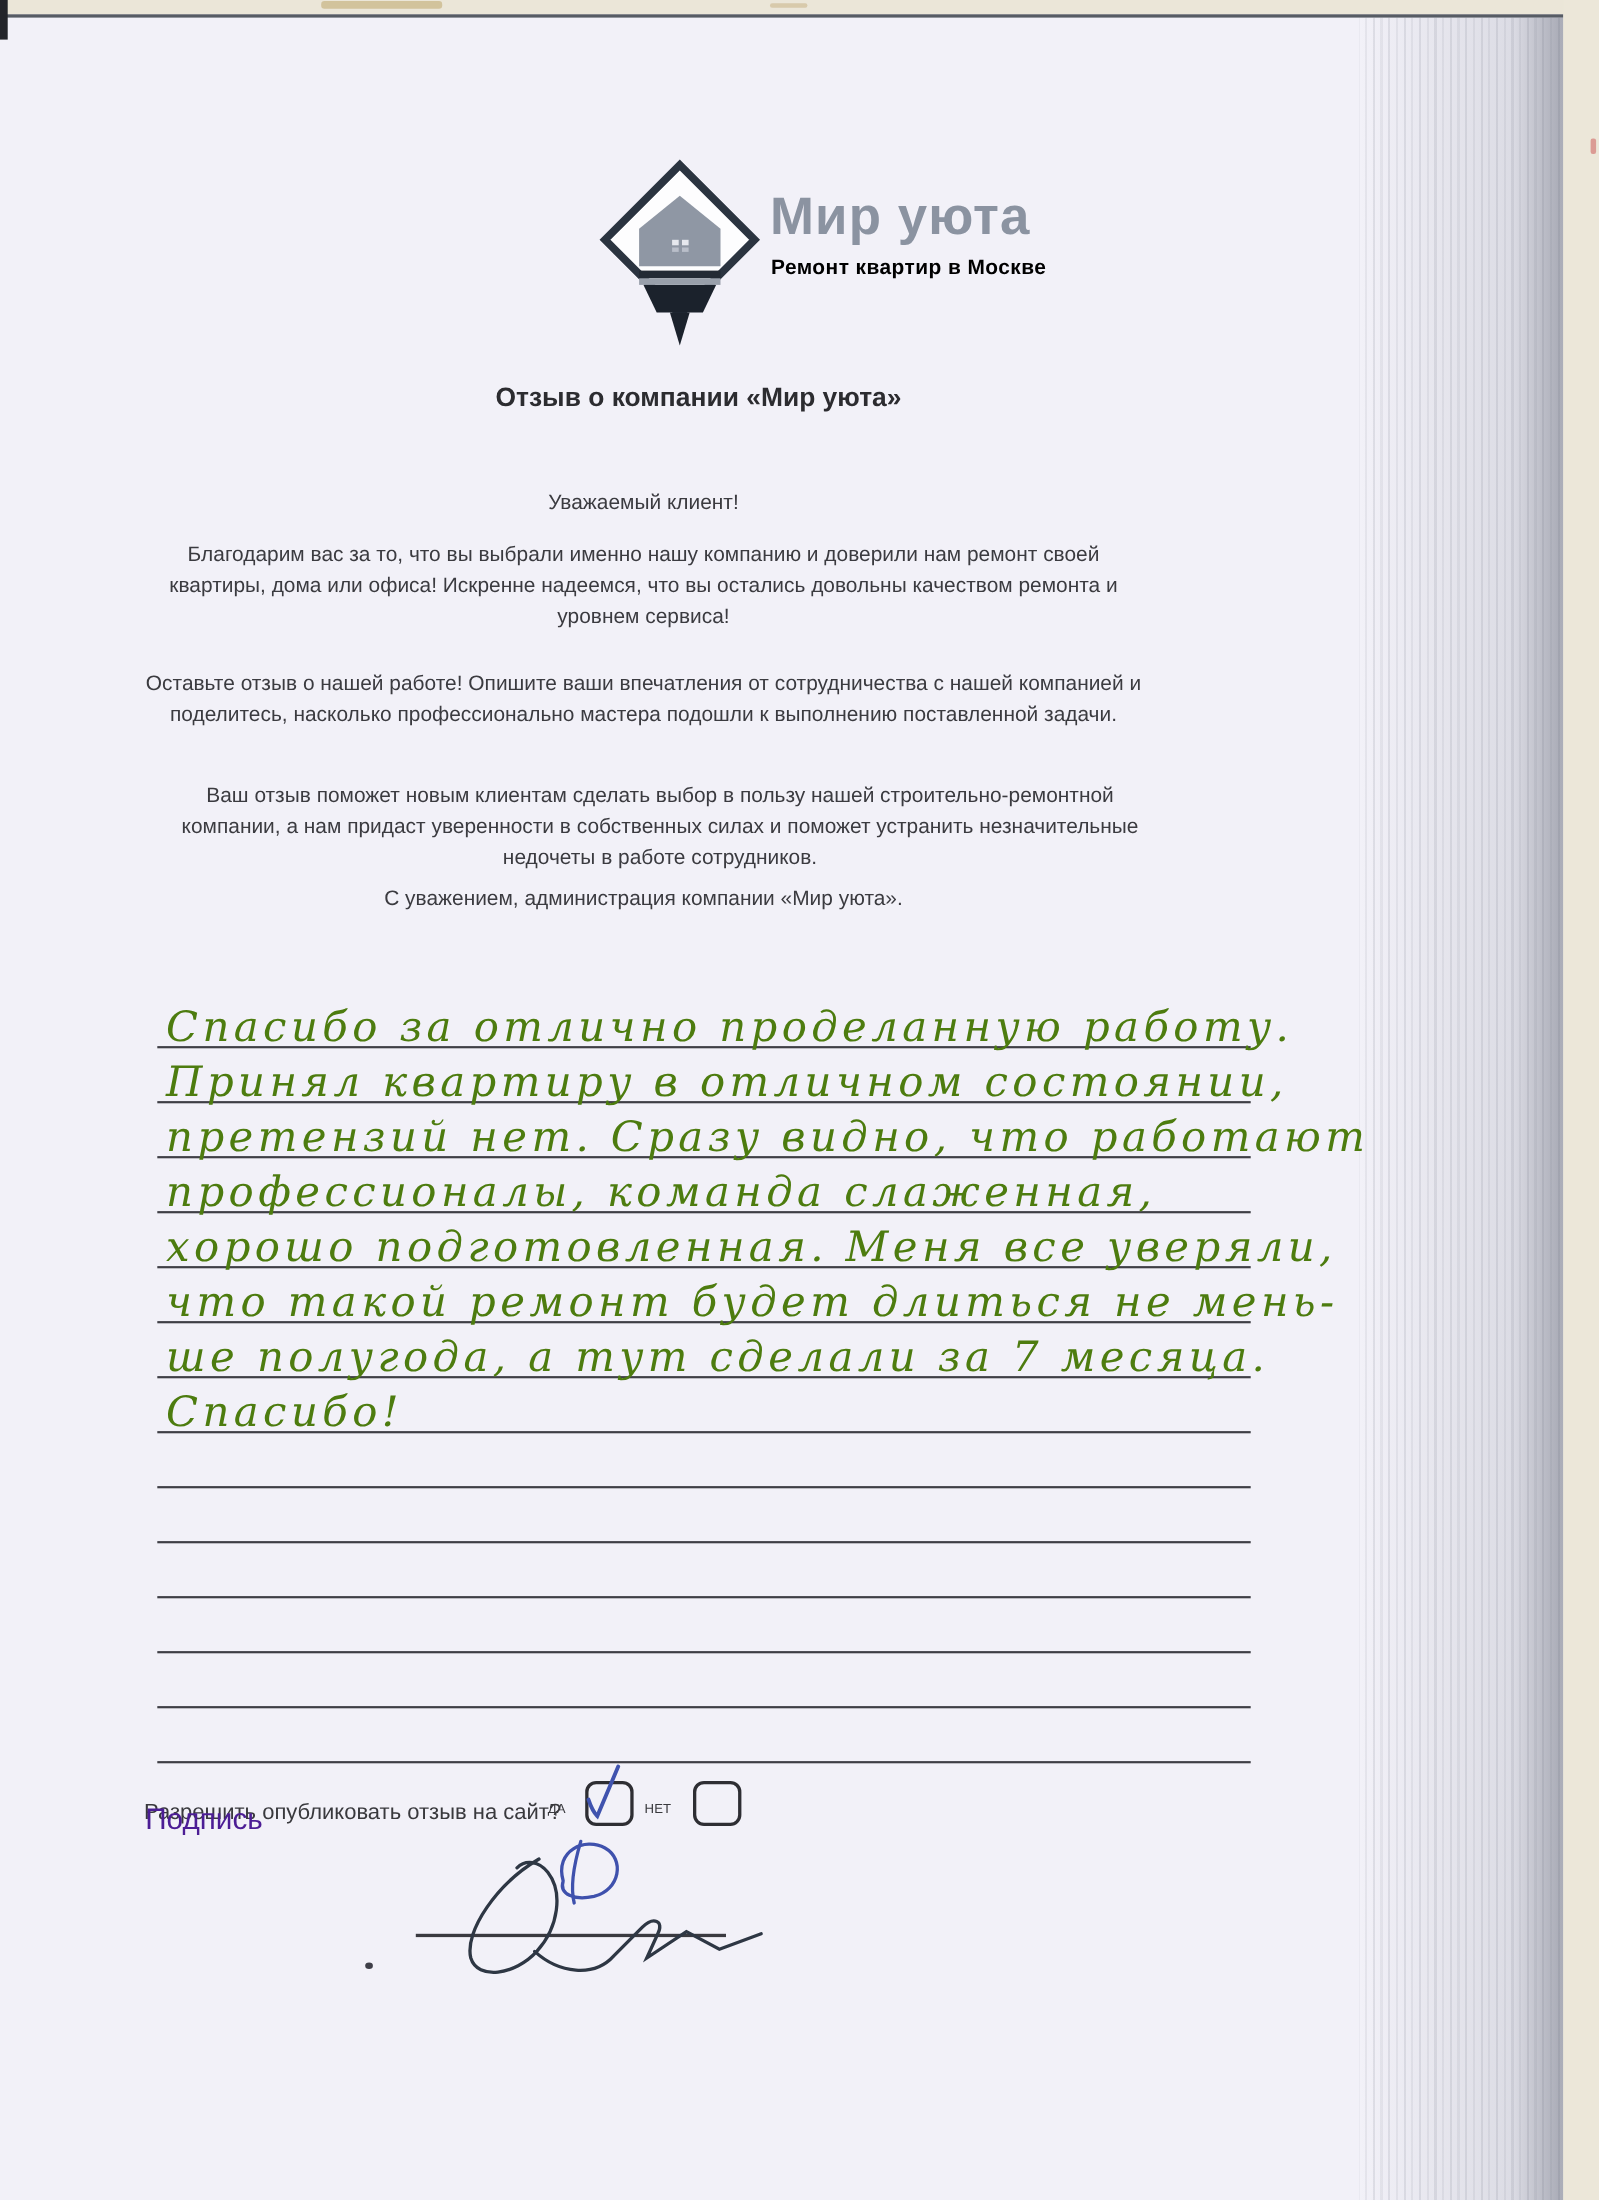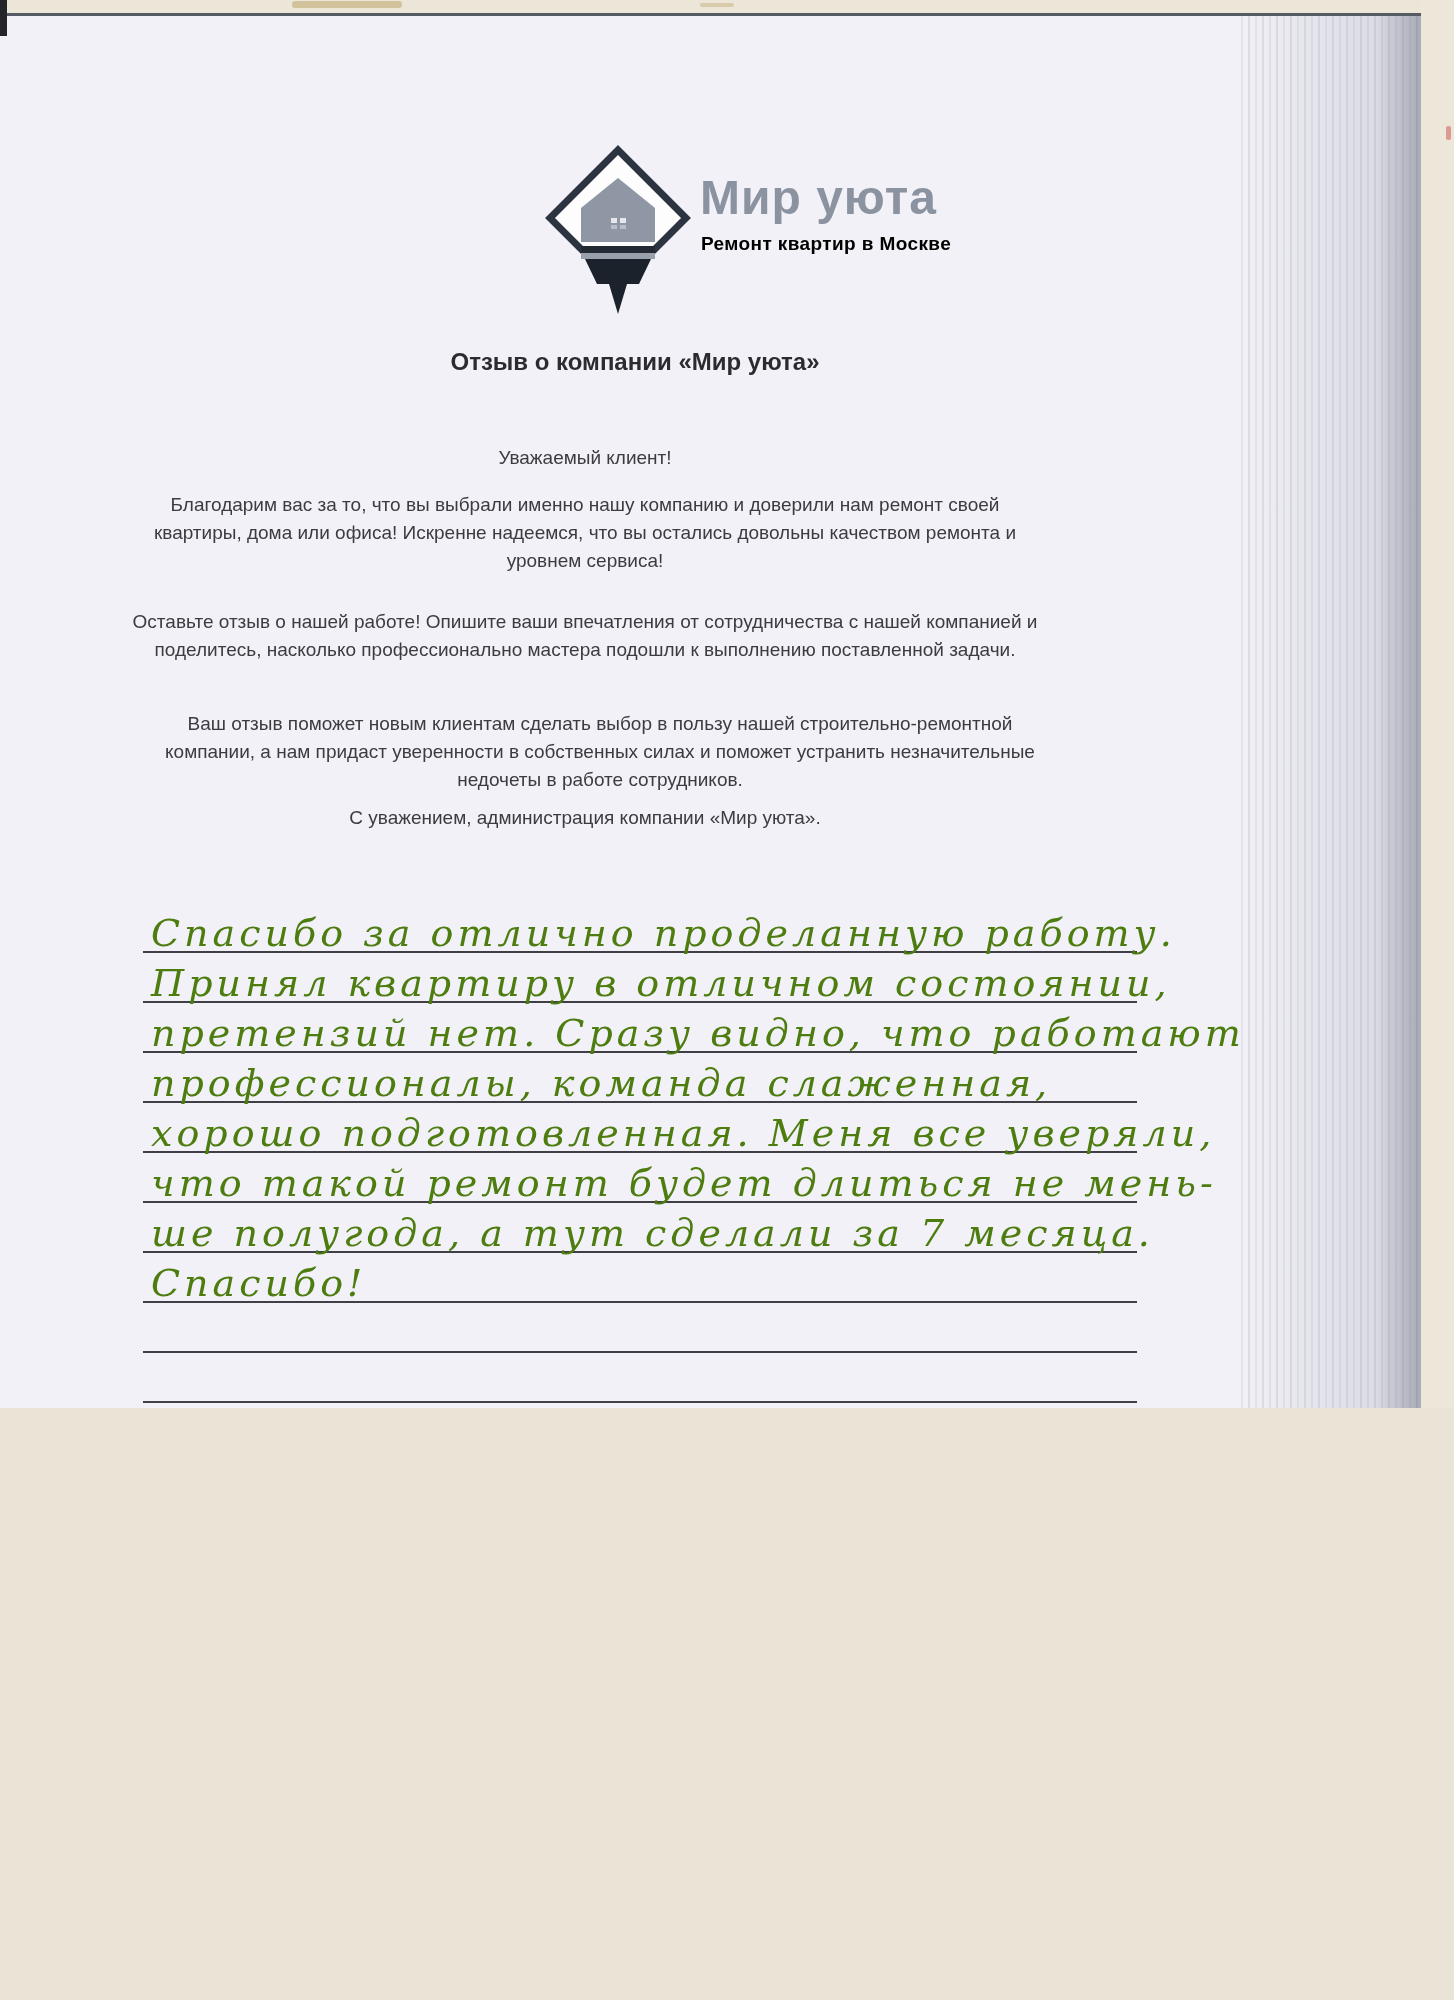--- a/index.html
+++ b/index.html
@@ -1,17 +1,17 @@
 <!DOCTYPE html>
 <html><head>
 <meta charset="utf-8">
 <style>
   html,body{margin:0;padding:0;}
   body{width:1454px;height:2000px;background:#e9e4d6;font-family:"Liberation Sans",sans-serif;}
-  .page{position:relative;width:1454px;height:1408px;overflow:hidden;background:#e9e4d6;}
+  .page{position:relative;width:1454px;height:2000px;overflow:hidden;background:#e9e4d6;}
 
   
   .paper{position:absolute;left:0;top:13px;width:1421px;height:1987px;background:#f2f1f8;border-top:3px solid #575c64;}
   .right-cream{position:absolute;left:1421px;top:0;width:33px;height:2000px;background:#ece7d9;}
   .top-strip{position:absolute;left:0;top:0;width:1421px;height:13px;background:#ebe6d8;}
   .edge-band{position:absolute;left:1236px;top:16px;width:185px;height:1984px;
     background:
       linear-gradient(90deg, rgba(125,130,145,0) 0%, rgba(125,130,145,0.10) 40%, rgba(120,125,140,0.18) 75%, rgba(95,100,115,0.48) 98%),
       repeating-linear-gradient(90deg, rgba(110,115,130,0) 0 5px, rgba(110,115,130,0.10) 5px 7px, rgba(110,115,130,0) 7px 12px, rgba(110,115,130,0.15) 12px 14px);}
   .corner-mark{position:absolute;left:0;top:0;width:7px;height:36px;background:#23252a;}

